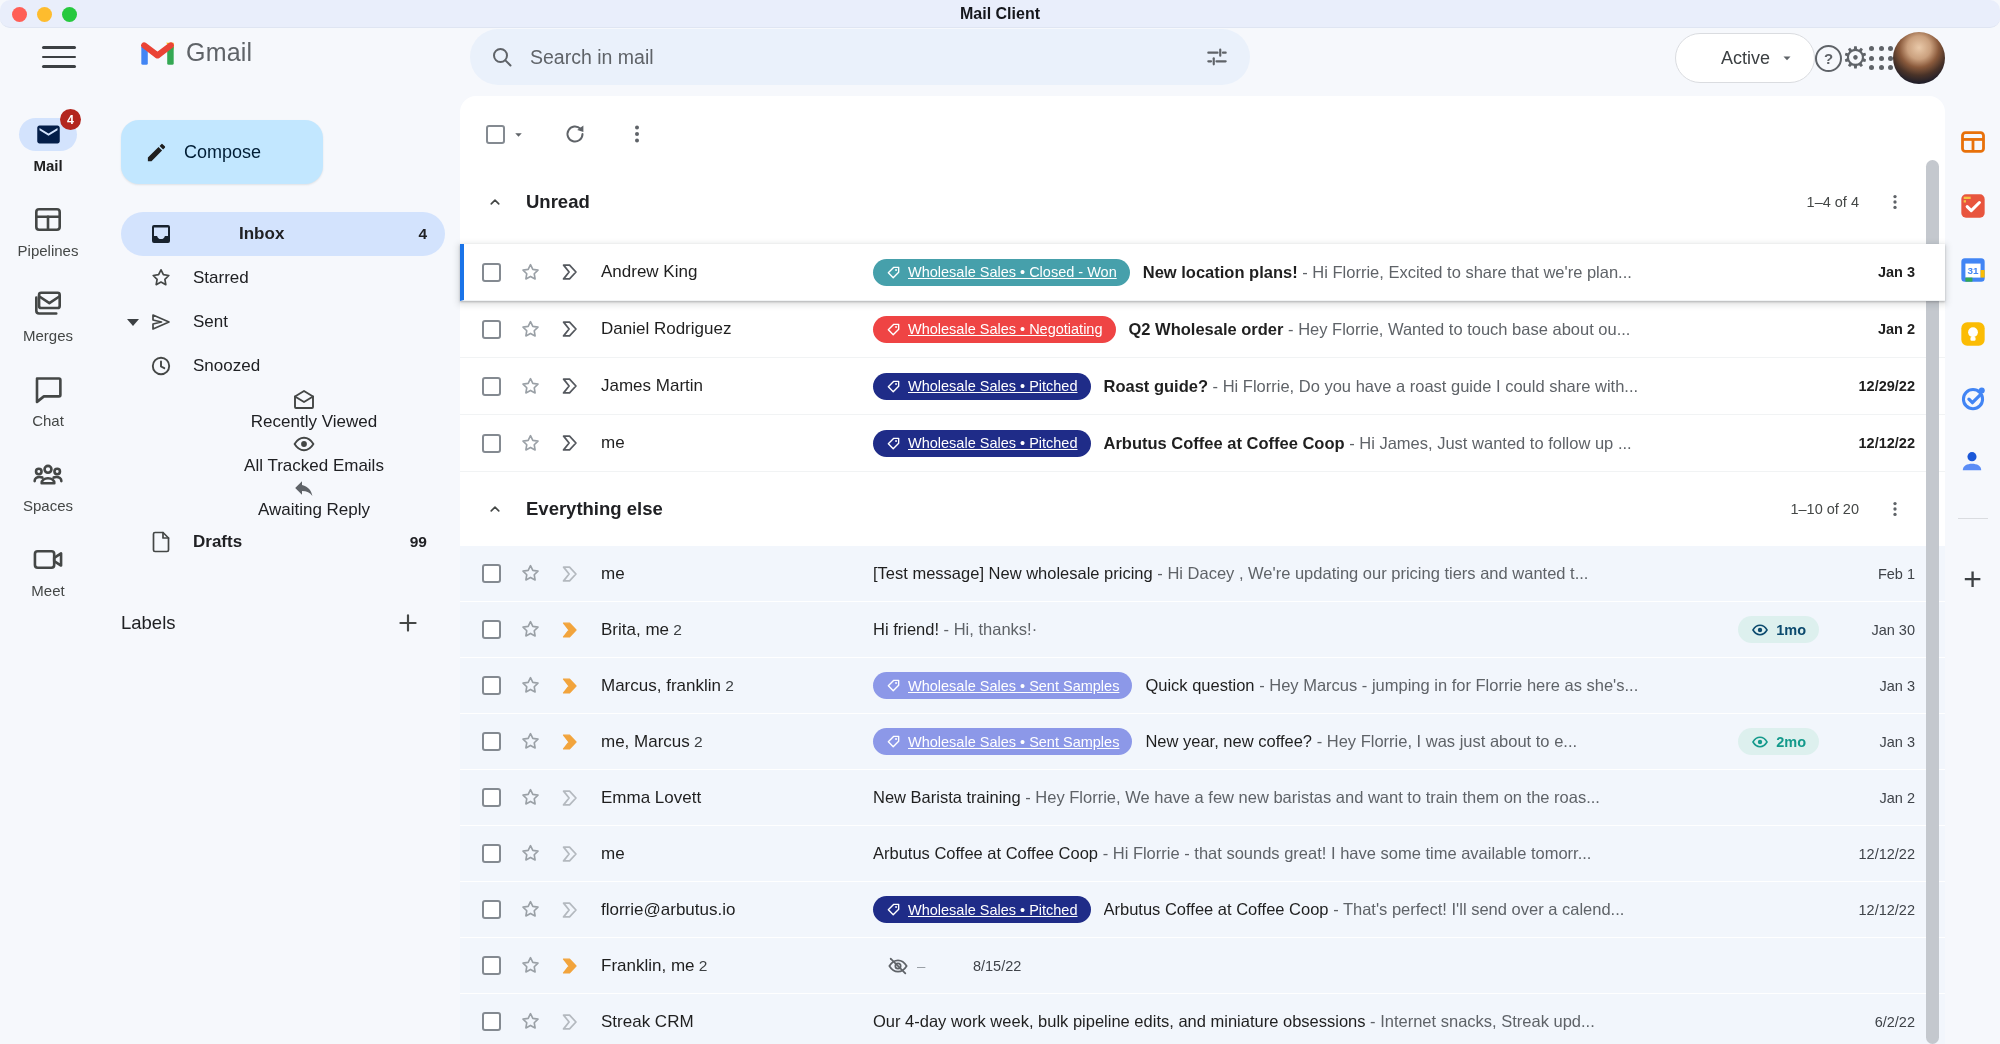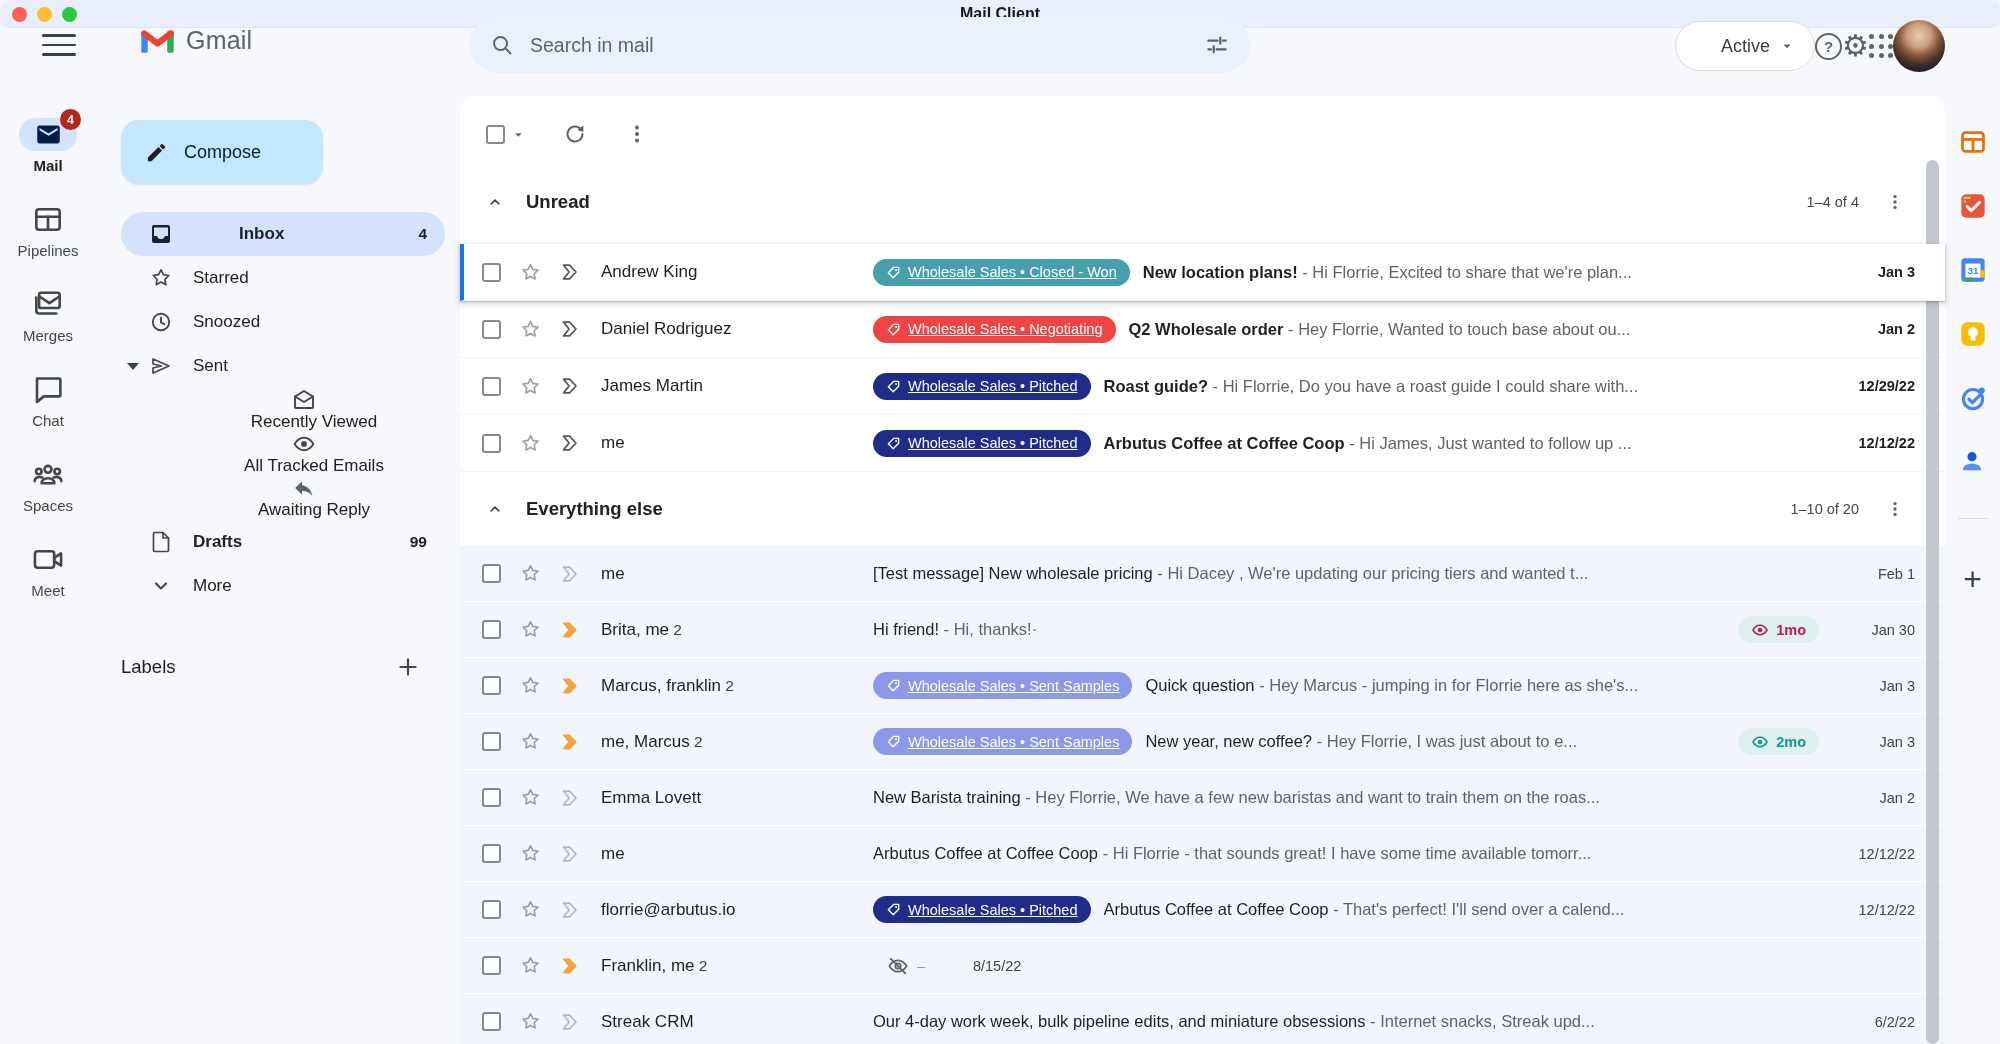--- a/index.html
+++ b/index.html
@@ -9,21 +9,21 @@
     background:#f6f8fc; color:#1f1f1f; position:relative;
   }
   
   .titlebar{position:absolute;top:0;left:0;right:0;height:28px;background:#e9eefb;
     border-bottom:1px solid #dfe5f2;display:flex;align-items:center;justify-content:center;border-radius:10px;}
   .titlebar .title{font-size:16px;font-weight:700;color:#15171c;}
   .traffic{position:absolute;left:12px;top:7px;display:flex;gap:10px;}
   .tl{width:15px;height:15px;border-radius:50%;}
   .tl.red{background:#ff5f57}.tl.yellow{background:#febc2e}.tl.green{background:#27c93f}
   
-  .header{position:absolute;top:12px;left:0;right:0;height:68px;display:flex;align-items:center;}
+  .header{position:absolute;top:24px;left:0;right:0;height:68px;display:flex;align-items:center;}
   .hamburger{position:absolute;left:42px;top:20px;width:34px;height:26px;display:flex;
     flex-direction:column;justify-content:space-between;padding:2px 0;cursor:pointer;}
   .hamburger div{height:2.6px;background:#3c4043;border-radius:2px;}
   .brand{position:absolute;left:139px;top:14px;display:flex;align-items:center;gap:10px;}
   .brand .word{font-size:25px;color:#5f6368;letter-spacing:.2px;}
   .searchbar{position:absolute;left:470px;top:5px;width:780px;height:56px;background:#eaf1fb;
     border-radius:28px;display:flex;align-items:center;padding:0 20px;}
   .searchbar input{flex:1;border:none;outline:none;background:transparent;font-size:19.5px;
     color:#202124;font-family:inherit;margin-left:16px;}
   .searchbar input::placeholder{color:#5f6368;}
@@ -282,36 +282,36 @@
       </div>
       <div class="side-item">
         <span class="s-icon">
           <svg width="100%" height="100%" viewBox="0 0 24 24" fill="none" stroke="currentColor" stroke-width="1.9" stroke-linecap="round" stroke-linejoin="round">
             <path d="M12 3.8l2.4 4.9 5.4.8-3.9 3.8.9 5.4L12 16.1l-4.8 2.6.9-5.4-3.9-3.8 5.4-.8z" stroke-width="1.7"></path>
           </svg>
         </span>
         <span class="s-label">Starred</span>
       </div>
       <div class="side-item">
+        <span class="expander"></span>
+        <span class="s-icon">
+          <svg width="100%" height="100%" viewBox="0 0 24 24" fill="none" stroke="currentColor" stroke-width="1.9" stroke-linecap="round" stroke-linejoin="round">
+            <polygon points="4,5 20,12 4,19 4,14 12.5,12 4,10" stroke-width="1.7"></polygon>
+          </svg>
+        </span>
+        <span class="s-label">Sent</span>
+      </div>
+      <div class="side-item">
         <span class="s-icon">
           <svg width="100%" height="100%" viewBox="0 0 24 24" fill="none" stroke="currentColor" stroke-width="1.9" stroke-linecap="round" stroke-linejoin="round">
             <circle cx="12" cy="12" r="8.2"></circle>
             <polyline points="12,7.5 12,12.5 15.3,14.2"></polyline>
           </svg>
         </span>
         <span class="s-label">Snoozed</span>
-      </div>
-      <div class="side-item">
-        <span class="expander"></span>
-        <span class="s-icon">
-          <svg width="100%" height="100%" viewBox="0 0 24 24" fill="none" stroke="currentColor" stroke-width="1.9" stroke-linecap="round" stroke-linejoin="round">
-            <polygon points="4,5 20,12 4,19 4,14 12.5,12 4,10" stroke-width="1.7"></polygon>
-          </svg>
-        </span>
-        <span class="s-label">Sent</span>
       </div>
       <div class="side-item indent">
         <span class="s-icon">
           <svg width="100%" height="100%" viewBox="0 0 24 24" fill="none" stroke="currentColor" stroke-width="1.9" stroke-linecap="round" stroke-linejoin="round">
             <path d="M3 8.5 12 3l9 5.5V19a1 1 0 0 1-1 1H4a1 1 0 0 1-1-1z"></path>
             <polyline points="3,8.5 12,14 21,8.5"></polyline>
           </svg>
         </span>
         <span class="s-label">Recently Viewed</span>
       </div>
@@ -334,28 +334,20 @@
       </div>
       <div class="side-item bold">
         <span class="s-icon">
           <svg width="100%" height="100%" viewBox="0 0 24 24" fill="none" stroke="currentColor" stroke-width="1.9" stroke-linecap="round" stroke-linejoin="round">
             <path d="M14 2.5H6a1.5 1.5 0 0 0-1.5 1.5v16A1.5 1.5 0 0 0 6 21.5h12a1.5 1.5 0 0 0 1.5-1.5V8z" stroke-width="1.7"></path>
             <polyline points="14,2.5 14,8 19.5,8" stroke-width="1.7"></polyline>
           </svg>
         </span>
         <span class="s-label">Drafts</span>
         <span class="s-count">99</span>
-      </div>
-      <div class="side-item">
-        <span class="s-icon">
-          <svg width="100%" height="100%" viewBox="0 0 24 24" fill="none" stroke="currentColor" stroke-width="1.9" stroke-linecap="round" stroke-linejoin="round">
-            <polyline points="7,9.5 12,14.5 17,9.5" stroke-width="2.2"></polyline>
-          </svg>
-        </span>
-        <span class="s-label">More</span>
       </div>
     </div>
   <div class="labels-row">
     <span class="labels-title">Labels</span>
     <span class="labels-add">
       <svg width="26" height="26" viewBox="0 0 24 24" fill="none" stroke="currentColor" stroke-width="2" stroke-linecap="round">
         <line x1="12" y1="5" x2="12" y2="19"></line>
           <line x1="5" y1="12" x2="19" y2="12"></line>
       </svg>
     </span>
@@ -555,21 +547,21 @@
           </svg>
         </span>
         <span class="streak orange">
           <svg width="100%" height="100%" viewBox="0 0 24 24">
             <polygon points="5,4.5 11.5,4.5 18.5,12 11.5,19.5 5,19.5 11,12" fill="currentColor" stroke="currentColor" stroke-width="1.5" stroke-linejoin="round"></polygon>
           </svg>
         </span>
         <div class="sender">Brita, me<span class="thread"> 2</span></div>
         <div class="subjectline"><span class="subject">Hi friend!</span><span class="snippet"> - Hi, thanks!·</span></div>
         <div class="meta">
-          <span class="seen-pill" style="background: rgb(221, 240, 238); color: #be185d;">
+          <span class="seen-pill" style="background: rgb(221, 240, 238); color: #0c4a6e;">
             <span style="width: 18px; height: 18px; display: inline-block;">
               <svg viewBox="0 0 24 24" fill="none" stroke="currentColor" stroke-width="2">
                 <path d="M12 5.8c-4.4 0-7.9 3.7-9.4 6.2 1.5 2.5 5 6.2 9.4 6.2s7.9-3.7 9.4-6.2c-1.5-2.5-5-6.2-9.4-6.2z"></path>
                 <circle cx="12" cy="12" r="2.9" fill="currentColor" stroke="none"></circle>
               </svg>
             </span>
             <span>1mo</span>
           </span>
           <span class="date">Jan 30</span>
         </div>

